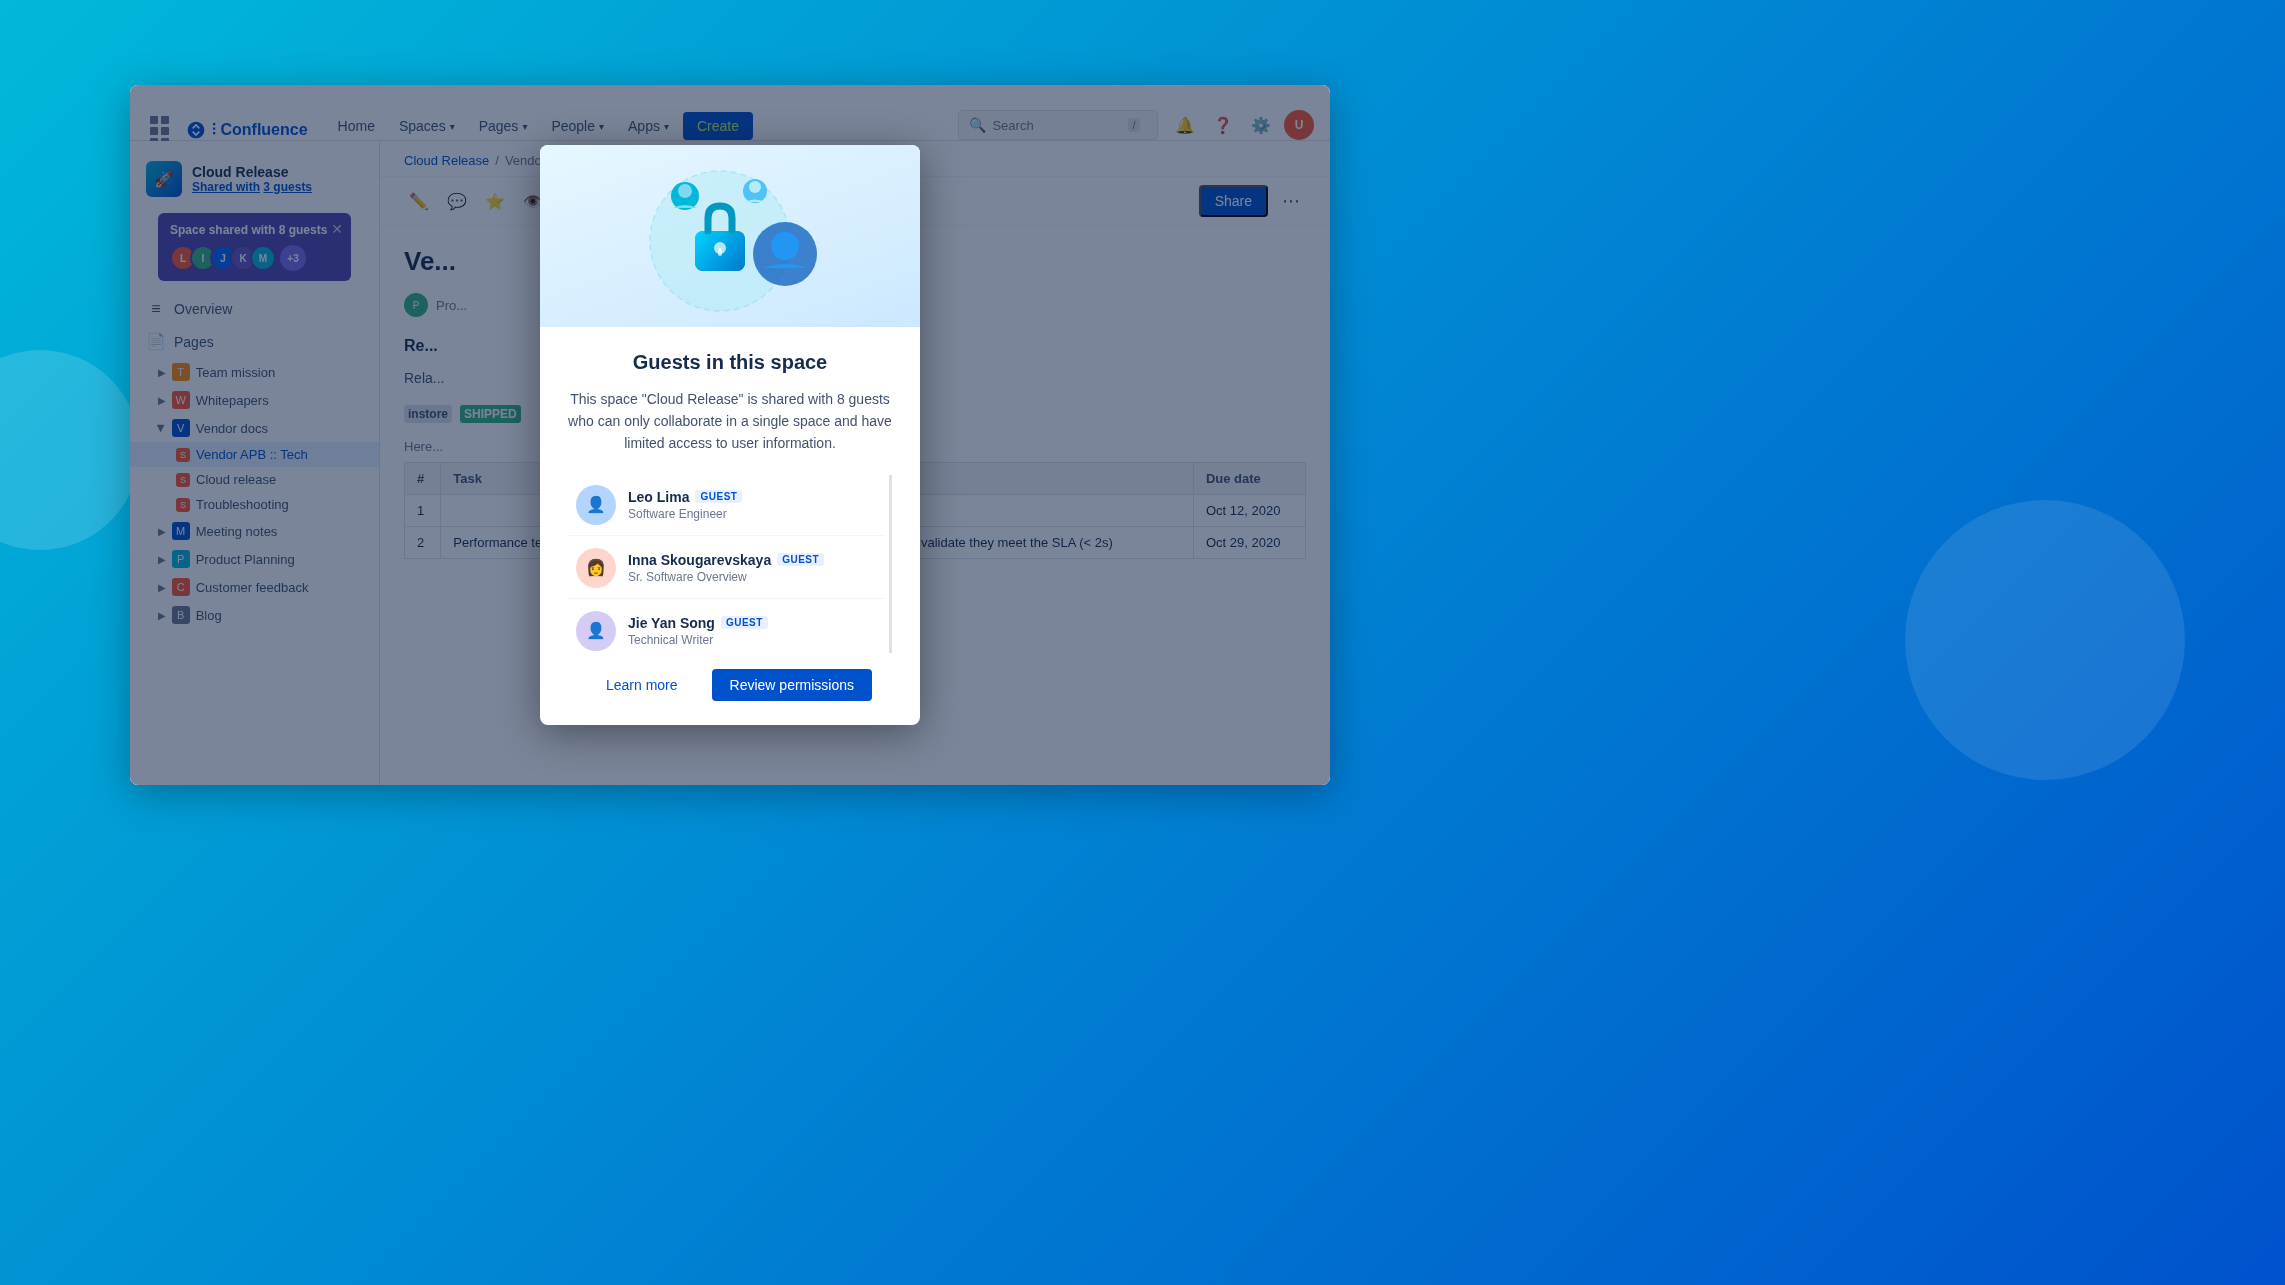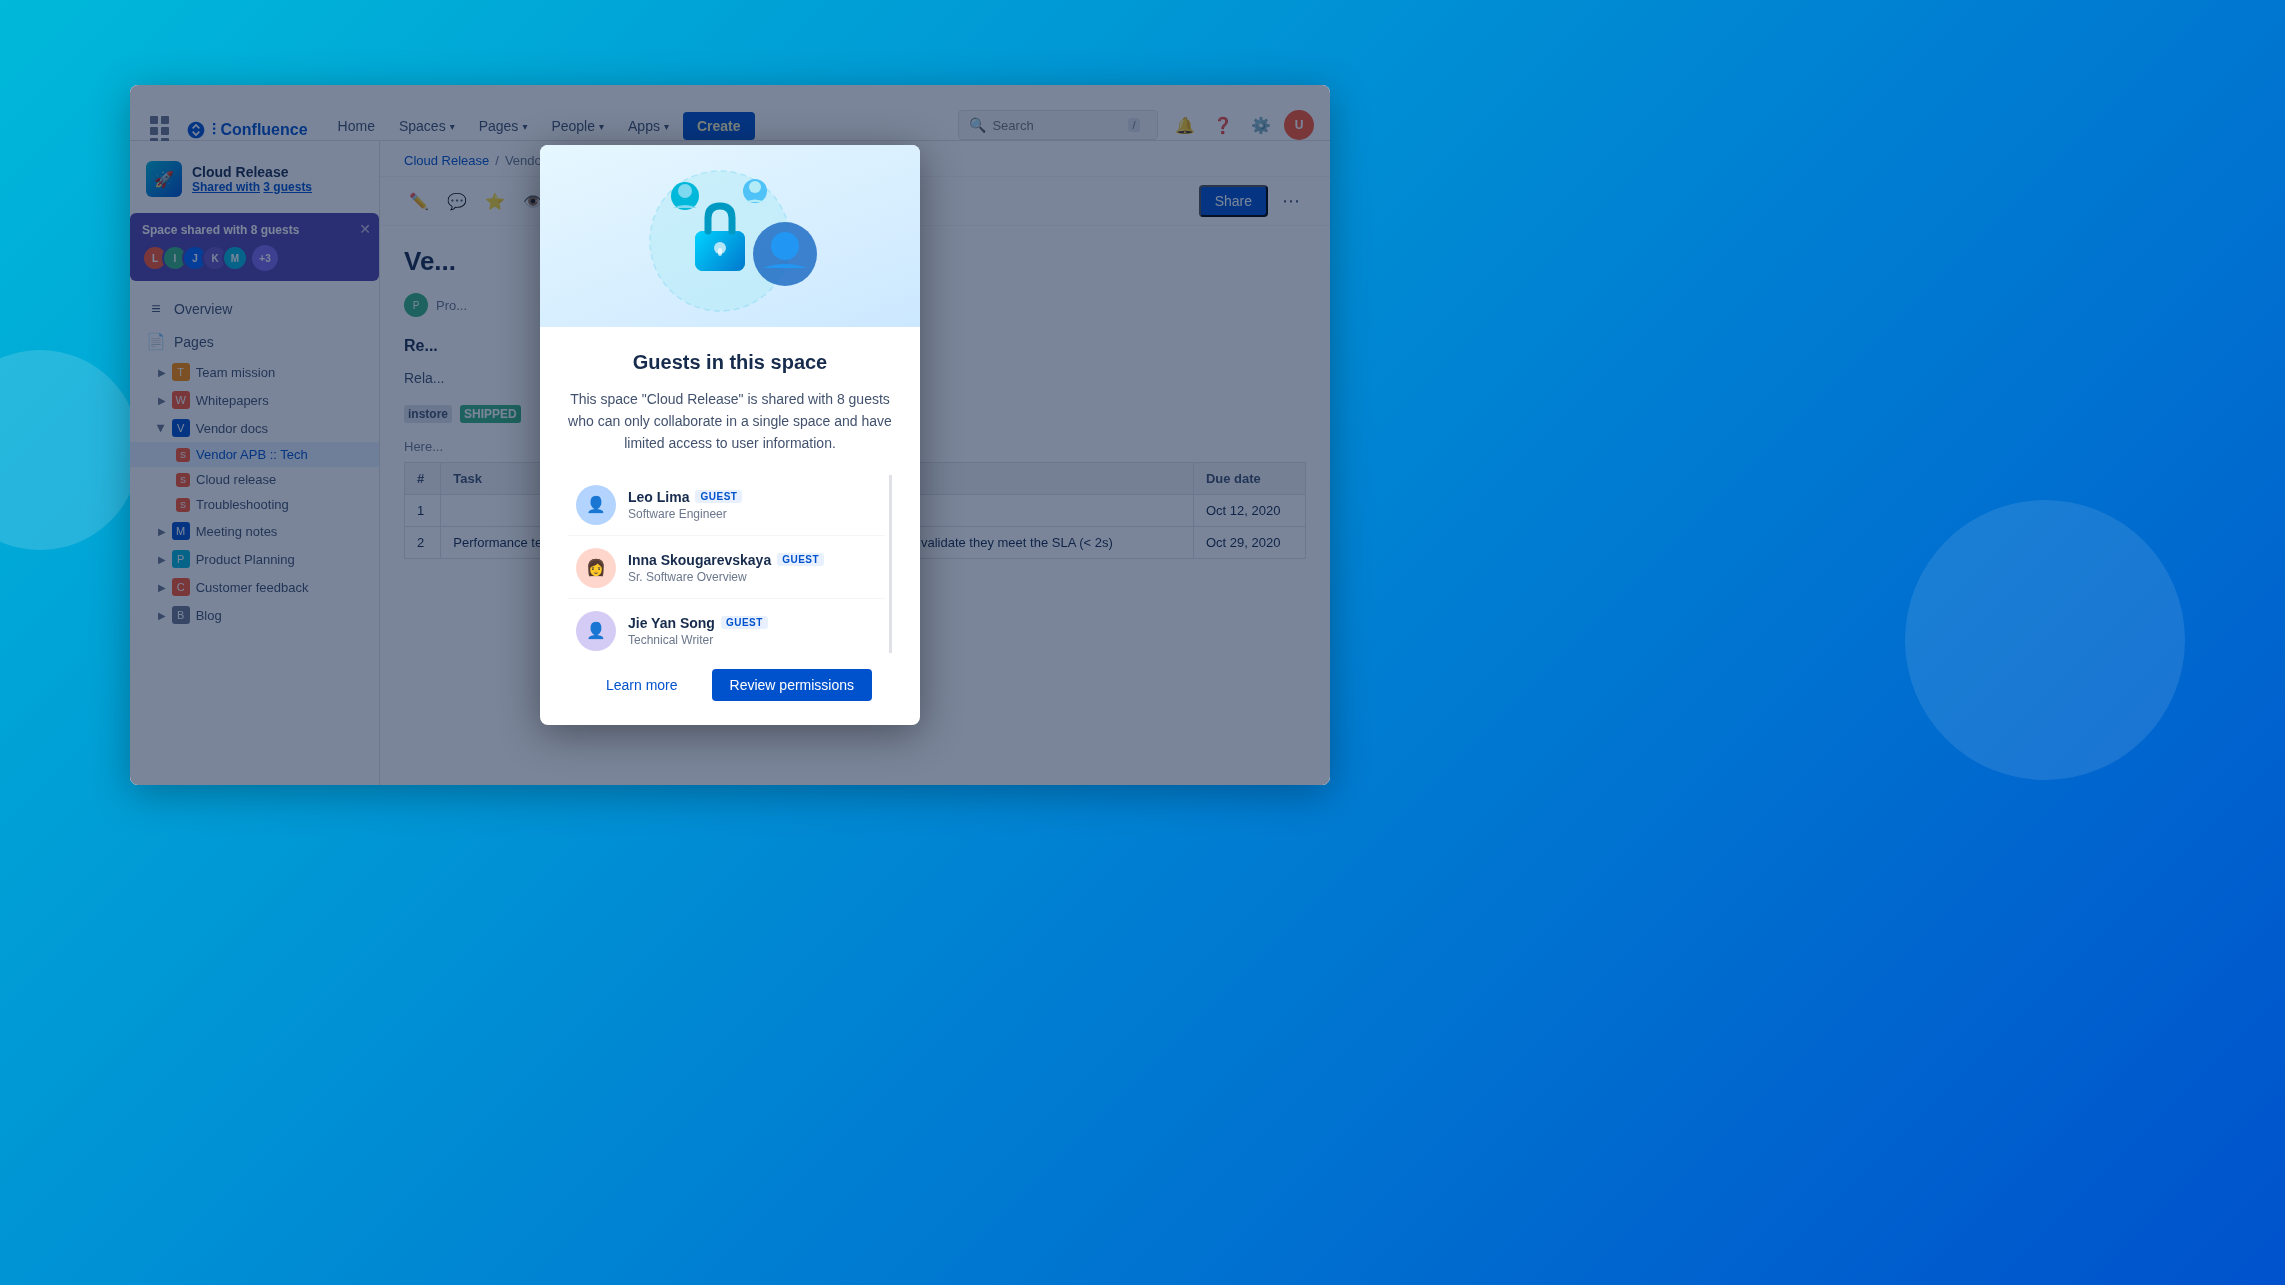--- a/index.html
+++ b/index.html
@@ -95,25 +95,25 @@
       color: #42526e;
       cursor: pointer;
       border-radius: 4px;
       display: flex;
       align-items: center;
       gap: 4px;
     }
     .nav-link .chevron { font-size: 10px; }
     .nav-create-btn {
       background: #0052cc;
-      color: #fef9c3;
+      color: #bef264;
       padding: 6px 14px;
       border-radius: 4px;
       font-size: 14px;
-      font-weight: 700;
+      font-weight: 400;
       cursor: pointer;
       border: none;
     }
     .nav-search {
       margin-left: auto;
       display: flex;
       align-items: center;
       background: #f4f5f7;
       border: 1px solid #dfe1e6;
       border-radius: 4px;
@@ -210,21 +210,21 @@
       color: #0052cc;
       cursor: pointer;
     }
     .sidebar-space-guests span {
       font-weight: 600;
       text-decoration: underline;
     }
 
     
     .guest-notification {
-      margin: 0 0 12px;
+      margin: 0 28px 12px;
       background: #5243aa;
       border-radius: 6px;
       padding: 10px 12px;
       color: #fff;
       position: relative;
     }
     .guest-notification-title {
       font-size: 12px;
       font-weight: 600;
       margin-bottom: 8px;

